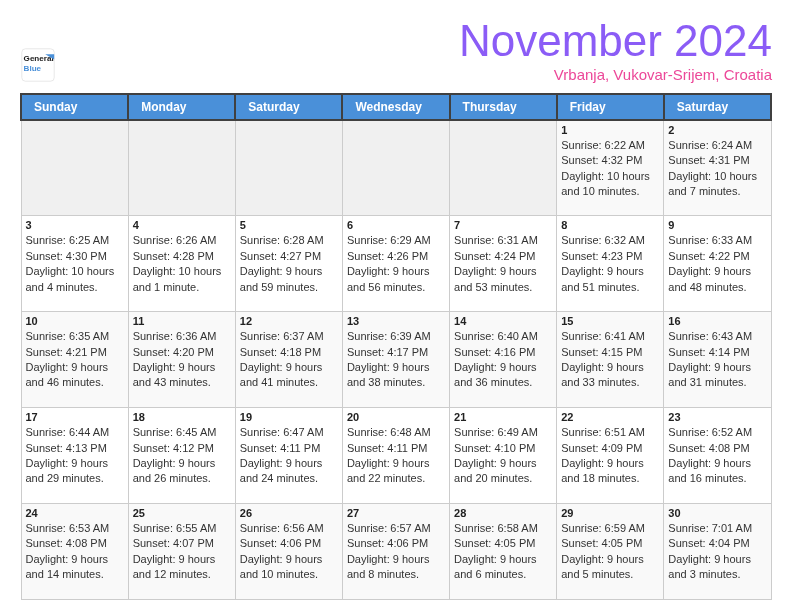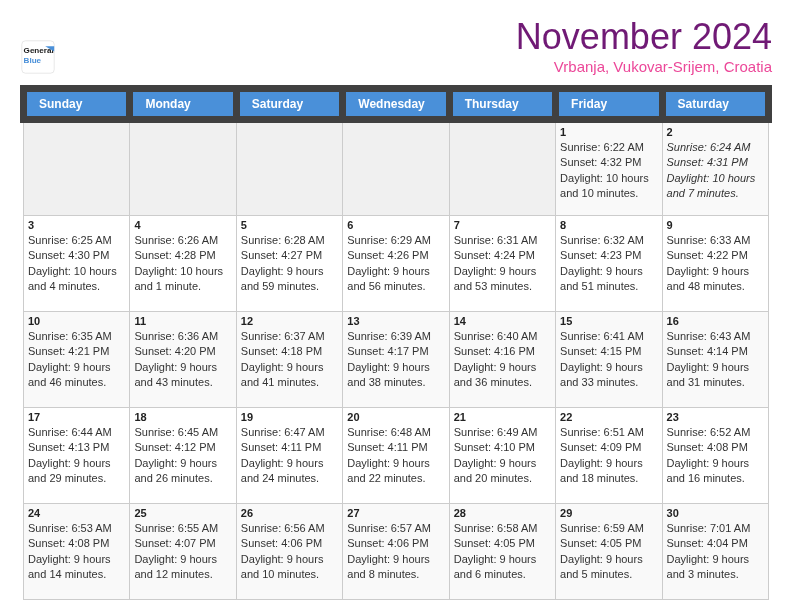--- a/index.html
+++ b/index.html
@@ -29,42 +29,42 @@
       gap: 4px;
     }
     .logo-icon {
       width: 36px;
       height: 36px;
     }
     .title-block {
       text-align: right;
     }
     .month-title {
-      font-size: 36px;
+      font-size: 44px;
       font-weight: normal;
-      color: #701a75;
+      color: #8b5cf6;
     }
     .subtitle {
       font-size: 15px;
       color: #ec4899;
     }
     .calendar {
       flex: 1;
       border: 1px solid #ccc;
       border-collapse: collapse;
       width: 100%;
       table-layout: fixed;
     }
     .calendar thead tr th {
       background: #4a90d9;
       color: #fff;
       font-size: 12px;
       font-weight: bold;
       padding: 5px 12px;
-      border: 7px solid #404040;
+      border: 2px solid #404040;
       text-align: left;
     }
     .calendar tbody tr td {
       border: 1px solid #ccc;
       vertical-align: top;
       padding: 3px 4px;
       font-size: 9.5px;
       color: #222;
       height: 88px;
       background: #fff;
@@ -129,21 +129,21 @@
           <td class="empty"></td>
           <td class="empty"></td>
           <td>
             <span class="day-num">1</span>
             <div class="day-info" style="white-space: pre-line;">Sunrise: 6:22 AM
 Sunset: 4:32 PM
 Daylight: 10 hours and 10 minutes.</div>
           </td>
           <td>
             <span class="day-num">2</span>
-            <div class="day-info" style="white-space: pre-line; font-style: italic;">Sunrise: 6:24 AM
+            <div class="day-info" style="white-space: pre-line;">Sunrise: 6:24 AM
 Sunset: 4:31 PM
 Daylight: 10 hours and 7 minutes.</div>
           </td>
         </tr>
         <tr>
           <td>
             <span class="day-num">3</span>
             <div class="day-info" style="white-space: pre-line;">Sunrise: 6:25 AM
 Sunset: 4:30 PM
 Daylight: 10 hours and 4 minutes.</div>

